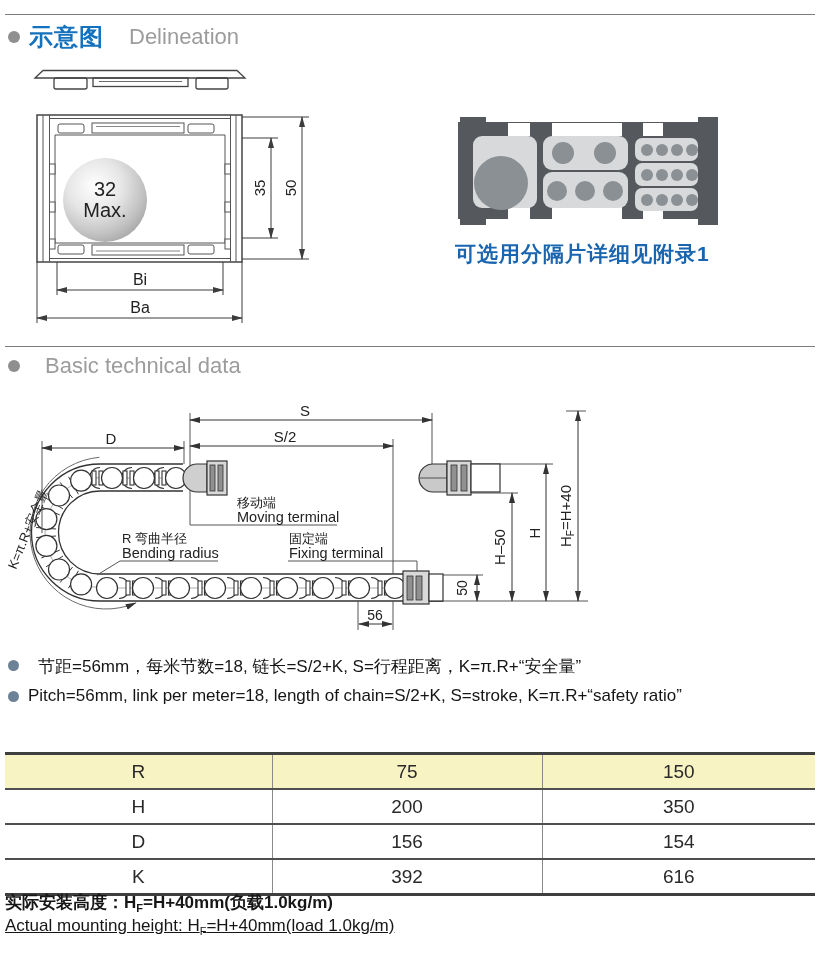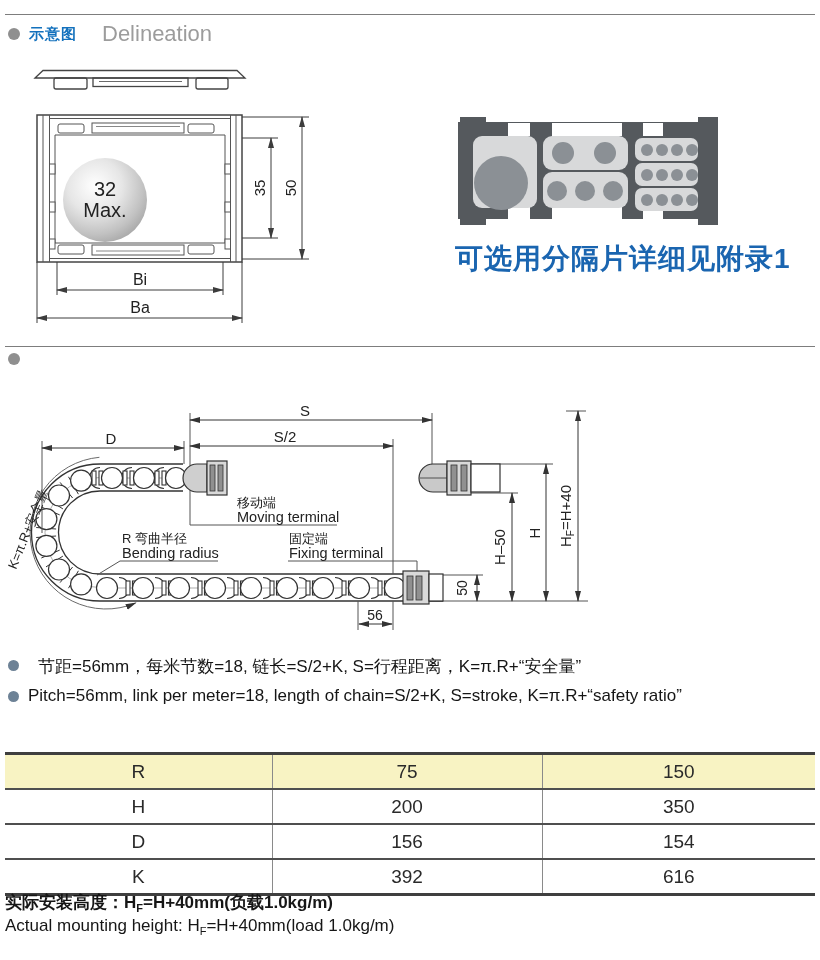--- a/index.html
+++ b/index.html
@@ -4,23 +4,23 @@
 <style>
   html,body{margin:0;padding:0;}
   body{
     width:820px;height:960px;position:relative;background:#ffffff;
     font-family:"Liberation Sans","DejaVu Sans",sans-serif;color:#1b1b1b;overflow:hidden;
   }
   .abs{position:absolute;}
   .rule{position:absolute;left:5px;width:810px;height:1px;background:#7d7d7d;}
   .sec-header{position:absolute;left:8px;display:flex;align-items:center;gap:9px;}
   .sec-bullet{width:12px;height:12px;border-radius:50%;background:#8f8f8f;flex:0 0 auto;}
-  .sec-zh{font-size:15px;font-weight:bold;color:#1371bd;letter-spacing:1px;}
+  .sec-zh{font-size:24px;font-weight:bold;color:#1371bd;letter-spacing:1px;}
   .sec-en{font-size:22px;color:#9c9c9c;margin-left:16px;}
-  .caption{position:absolute;left:455px;top:240px;font-size:28px;font-weight:bold;color:#1a65b0;letter-spacing:1px;}
+  .caption{position:absolute;left:455px;top:240px;font-size:21px;font-weight:bold;color:#1a65b0;letter-spacing:1px;}
   .note{position:absolute;left:8px;display:flex;align-items:flex-start;gap:9px;font-size:17px;color:#151515;}
   .note .dot{width:11px;height:11px;border-radius:50%;background:#6d8296;margin-top:5px;flex:0 0 auto;}
   table.data{position:absolute;left:5px;top:752px;width:810px;border-collapse:collapse;table-layout:fixed;
     border-top:3px solid #3f3f3f;border-bottom:3px solid #3f3f3f;}
   table.data td{height:33px;text-align:center;vertical-align:middle;font-size:19px;color:#2a2a2a;
     border-bottom:2px solid #4f4f4f;padding:0;}
   table.data tr:last-child td{border-bottom:none;}
   table.data td + td{border-left:1.2px solid #8a8a8a;}
   table.data tr.hl td{background:#f8f3c3;}
   .footer-line{position:absolute;left:5px;font-size:17px;color:#161616;}
@@ -150,20 +150,21 @@
     </g>
   </g>
 </svg>
 
 <div class="caption">可选用分隔片详细见附录1</div>
 
 <div class="rule" style="top:346px;"></div>
 
 <div class="sec-header" style="top:353px;">
   <span class="sec-bullet"></span>
+  <span class="sec-en">Basic technical data</span>
 </div>
 
 <svg class="abs" style="left:0;top:393px;" width="820" height="252" viewBox="0 0 820 252">
   <defs>
     <marker id="ah2" orient="auto-start-reverse" markerWidth="11" markerHeight="8" refX="10" refY="3" viewBox="0 0 11 6">
       <path d="M0 0 L11 3 L0 6 Z" fill="#333"></path>
     </marker>
   </defs>
 
   <path d="M 99.4 64.3 A 76 76 0 1 0 135.7 210" fill="none" stroke="#6a6a6a" stroke-width="1" marker-end="url(#ah2)"></path>
@@ -358,15 +359,15 @@
       <td>K</td>
       <td>392</td>
       <td>616</td>
     </tr>
   </tbody>
 </table>
 
 <div class="footer-line" style="top:891px;font-weight:bold;">
   <span>实际安装高度：H</span><sub>F</sub><span>=H+40mm(负载1.0kg/m)</span>
 </div>
-<div class="footer-line" style="top:916px;">
+<div class="footer-line" style="top:916px;text-decoration:underline;">
   <span>Actual mounting height: H</span><sub>F</sub><span>=H+40mm(load 1.0kg/m)</span>
 </div>
 
 </body></html>

